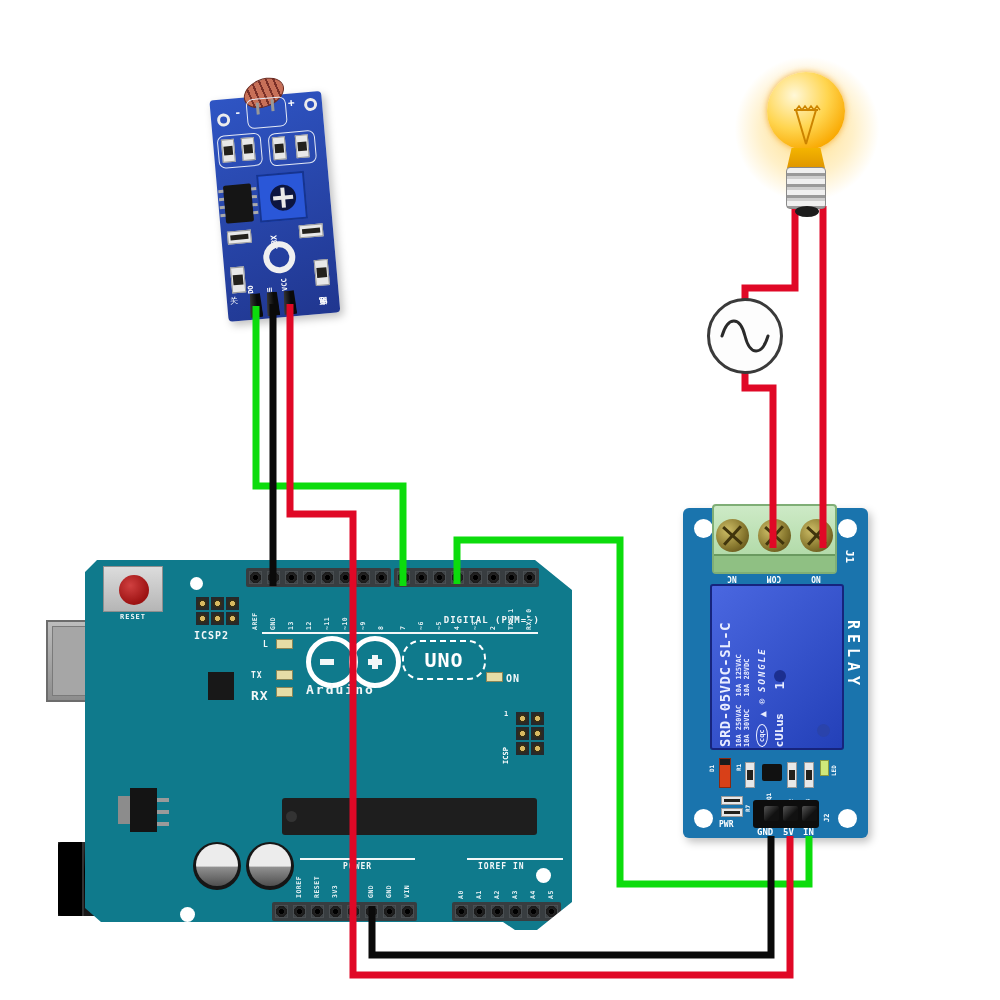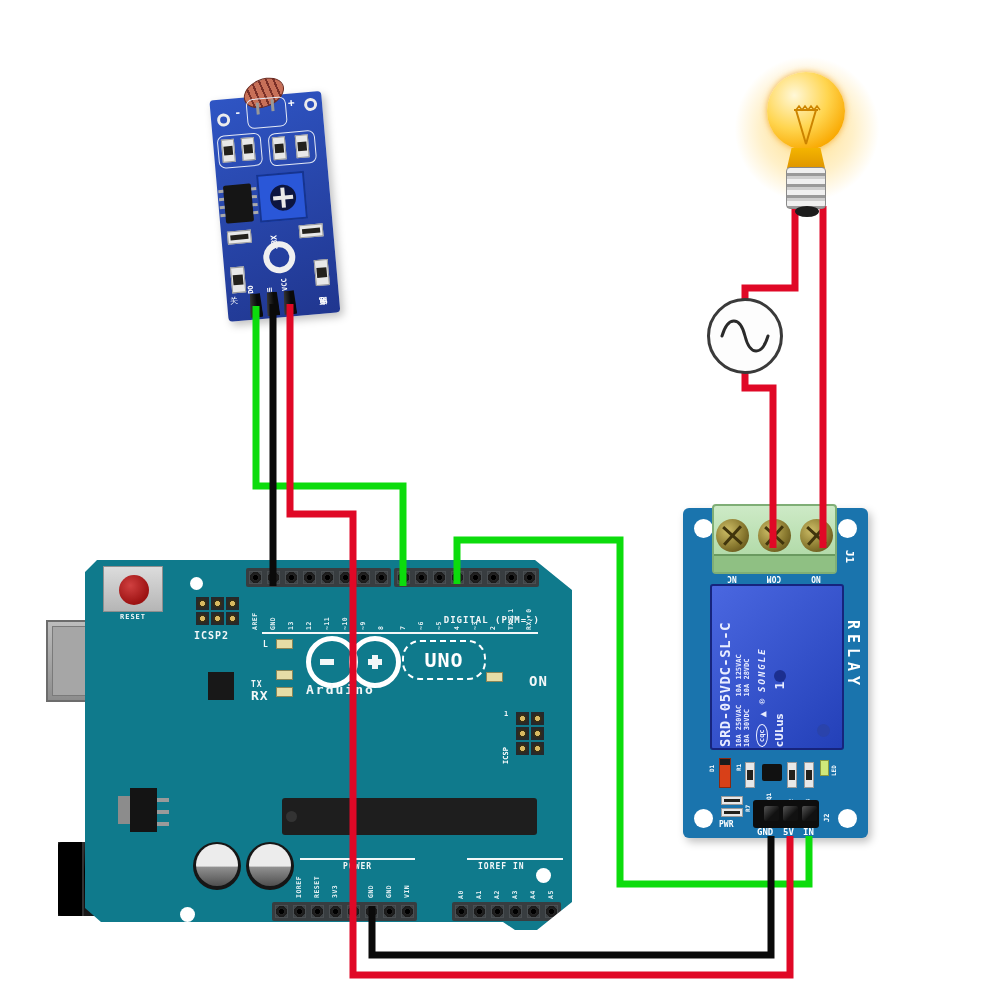--- a/index.html
+++ b/index.html
@@ -121,39 +121,39 @@
         <span>~3</span>
         <span>2</span>
         <span>TX►1</span>
         <span>RX◄0</span>
       </div>
     <div class="caption" style="left:295px;top:55px;width:160px;text-align:right;">DIGITAL (PWM=~)</div>
     <div class="silk" style="left:177px;top:72px;width:276px;height:2px;"></div>
 
     <div class="caption" style="left:178px;top:80px;font-size:8px;">L</div>
     <div class="ledrect" style="left:191px;top:79px;"></div>
-    <div class="caption" style="left:166px;top:120px;font-size:8px;">TX</div>
+    <div class="caption" style="left:166px;top:111px;font-size:8px;">TX</div>
     <div class="ledrect" style="left:191px;top:110px;"></div>
     <div class="caption" style="left:166px;top:128px;font-size:13px;">RX</div>
     <div class="ledrect" style="left:191px;top:127px;"></div>
 
     <div class="abs" style="left:123px;top:112px;width:26px;height:28px;background:#181818;"></div>
 
     <div class="logoring" style="left:221px;top:76px;"></div>
     <div class="logoring" style="left:264px;top:76px;"></div>
     <div class="silk" style="left:235px;top:99px;width:14px;height:6px;"></div>
     <div class="silk" style="left:283px;top:99px;width:14px;height:6px;"></div>
     <div class="silk" style="left:287px;top:95px;width:6px;height:14px;"></div>
     <div class="caption" style="left:221px;top:122px;font-size:13px;letter-spacing:2px;"><span>Arduino</span><sup style="font-size:6px;">™</sup></div>
     <div class="abs" style="left:317px;top:80px;width:80px;height:36px;border:2px dashed #fff;border-radius:18px;color:#fff;display:flex;align-items:center;justify-content:center;font:bold 20px 'DejaVu Sans Mono',monospace;letter-spacing:1px;">
         <span>UNO</span>
       </div>
 
     <div class="ledrect" style="left:401px;top:112px;"></div>
-    <div class="caption" style="left:444px;top:113px;font-size:14px;">ON</div>
+    <div class="caption" style="left:421px;top:113px;font-size:10px;">ON</div>
 
     <div class="caption" style="left:419px;top:150px;font-size:7px;">1</div>
     <div class="vtxt" style="left:417px;top:164px;font-size:7px;height:40px;">ICSP</div>
     <div class="gpins" style="left:431px;top:152px;width:30px;">
         <div class="gpin"></div>
         <div class="gpin"></div>
         <div class="gpin"></div>
         <div class="gpin"></div>
         <div class="gpin"></div>
         <div class="gpin"></div>

